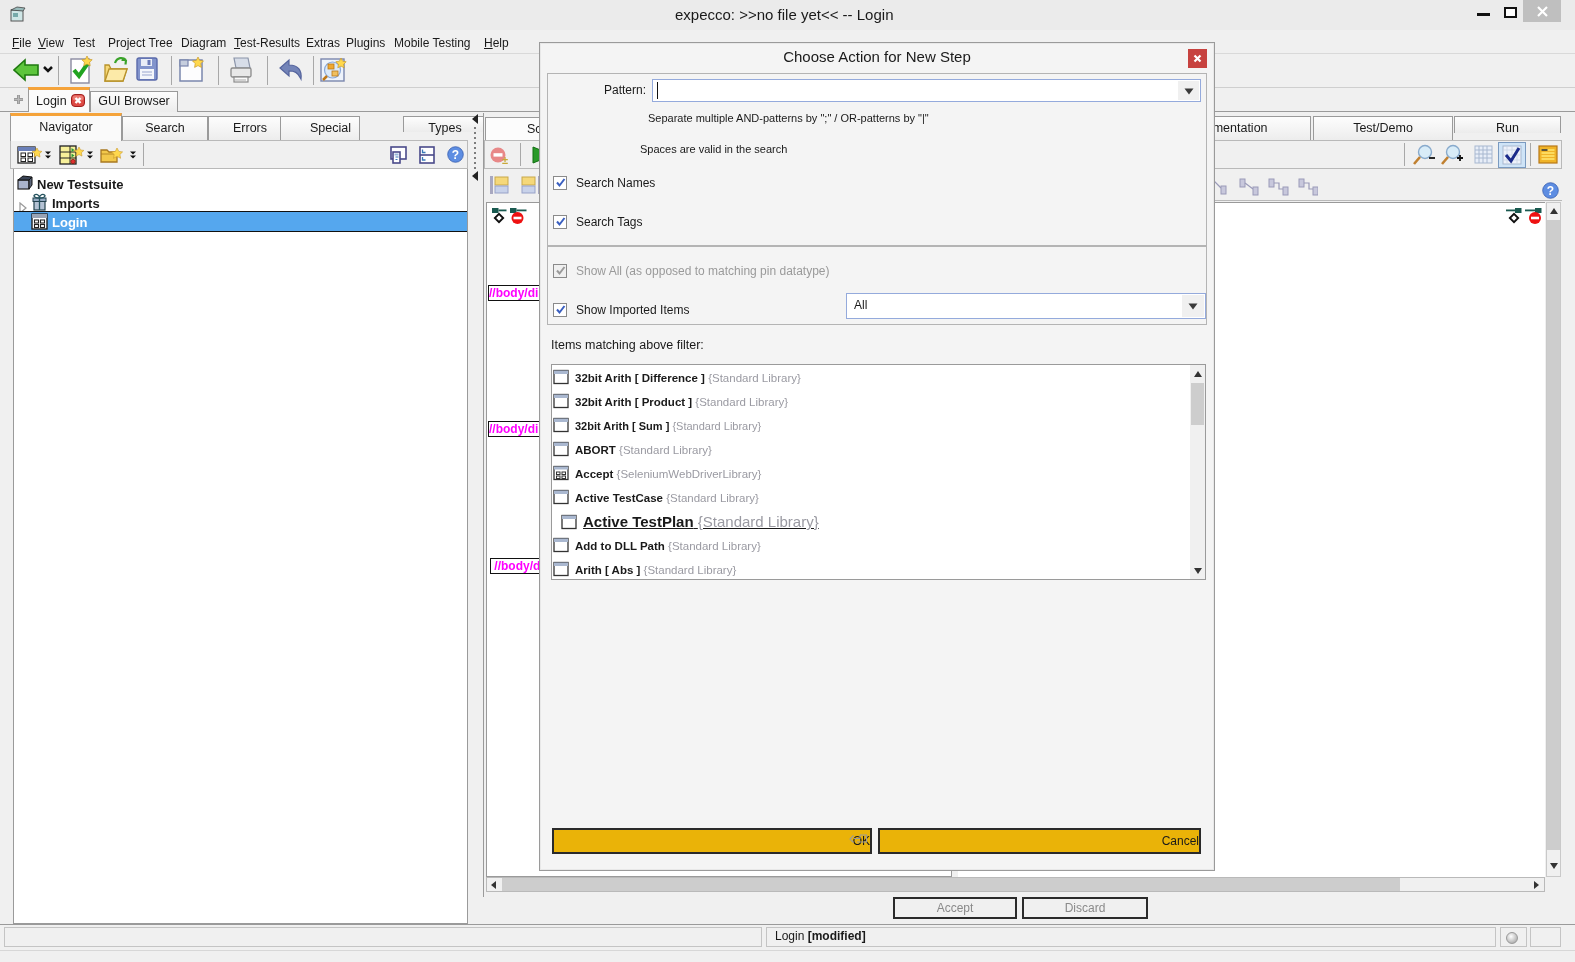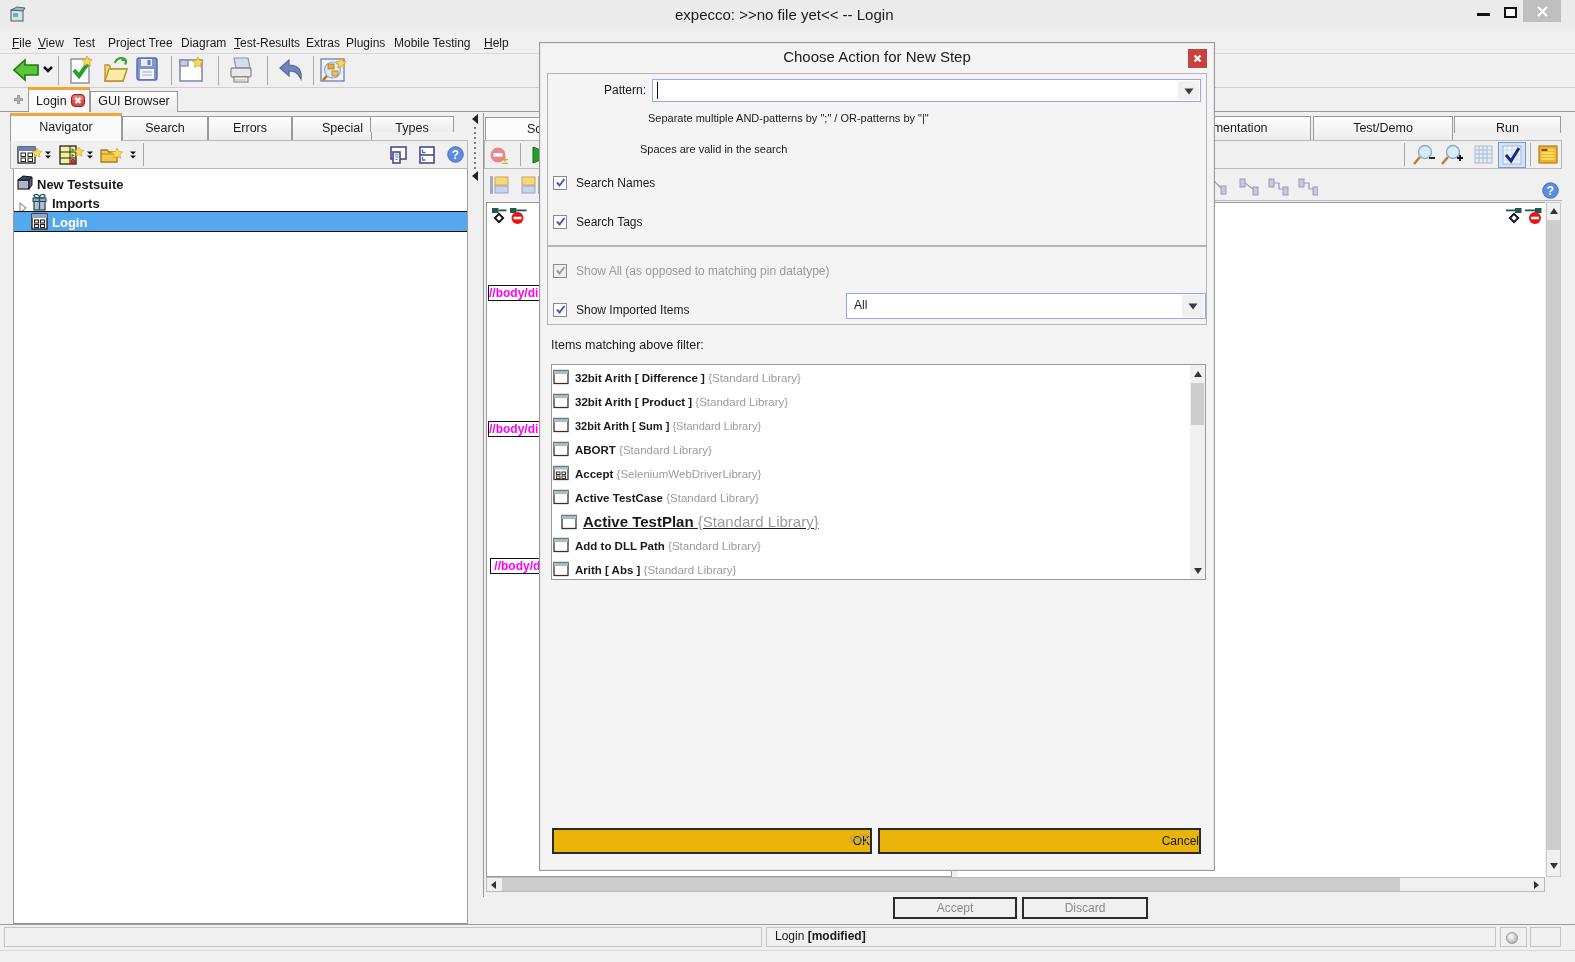--- a/index.html
+++ b/index.html
@@ -114,22 +114,22 @@
 <svg class="abs" style="left:71px;top:94px;" width="14" height="13" viewBox="0 0 14 13">
   <rect x="0.5" y="0.5" width="13" height="12" rx="3.5" fill="#dd4a44" stroke="#a02020" stroke-width="1"></rect>
   <rect x="1.5" y="1.5" width="11" height="5" rx="2.5" fill="#ec7a72"></rect>
   <path d="M4.5 4 L9.5 9 M9.5 4 L4.5 9" stroke="#fff" stroke-width="2.4"></path>
 </svg>
 <div class="tab" style="left:90px;top:91px;width:88px;height:21px;line-height:19px;">GUI Browser</div>
 
 <div class="tab active" style="left:10px;top:113px;width:112px;height:28px;line-height:22px;background:#fafafa;z-index:2;">Navigator</div>
 <div class="tab" style="left:122px;top:116px;width:86px;height:25px;line-height:23px;">Search</div>
 <div class="tab" style="left:208px;top:116px;width:84px;height:25px;line-height:23px;">Errors</div>
-<div class="tab" style="left:292px;top:116px;width:80px;height:25px;line-height:23px;padding-left:21px;">Special</div>
-<div class="tab" style="left:370px;top:116px;width:84px;height:16px;line-height:23px;">Types</div>
+<div class="tab" style="left:280px;top:116px;width:80px;height:25px;line-height:23px;padding-left:21px;">Special</div>
+<div class="tab" style="left:403px;top:116px;width:84px;height:16px;line-height:23px;">Types</div>
 
 <div class="abs" style="left:10px;top:140px;width:458px;height:29px;background:#f0f0f0;border:1px solid #b9b9b9;"></div>
 <svg class="abs" style="left:17px;top:145px;" width="36" height="20" viewBox="0 0 36 20">
   <rect x="1" y="2" width="17" height="16" fill="#fff" stroke="#222" stroke-width="1.3"></rect>
   <rect x="1" y="2" width="17" height="4" fill="#6a7fb8"></rect>
   <rect x="4" y="8" width="4.5" height="3.5" fill="#fff" stroke="#222" stroke-width="1"></rect>
   <rect x="11" y="8" width="4.5" height="3.5" fill="#fff" stroke="#222" stroke-width="1"></rect>
   <rect x="4" y="13" width="4.5" height="3.5" fill="#fff" stroke="#222" stroke-width="1"></rect>
   <rect x="11" y="13" width="4.5" height="3.5" fill="#fff" stroke="#222" stroke-width="1"></rect>
   <path d="M20 3 l1.5 3 3.4.4 -2.5 2.3.6 3.4 -3 -1.6 -3 1.6.6 -3.4 -2.5 -2.3 3.4 -.4 z" fill="#ffd84d" stroke="#c9992a" stroke-width="0.6"></path>

